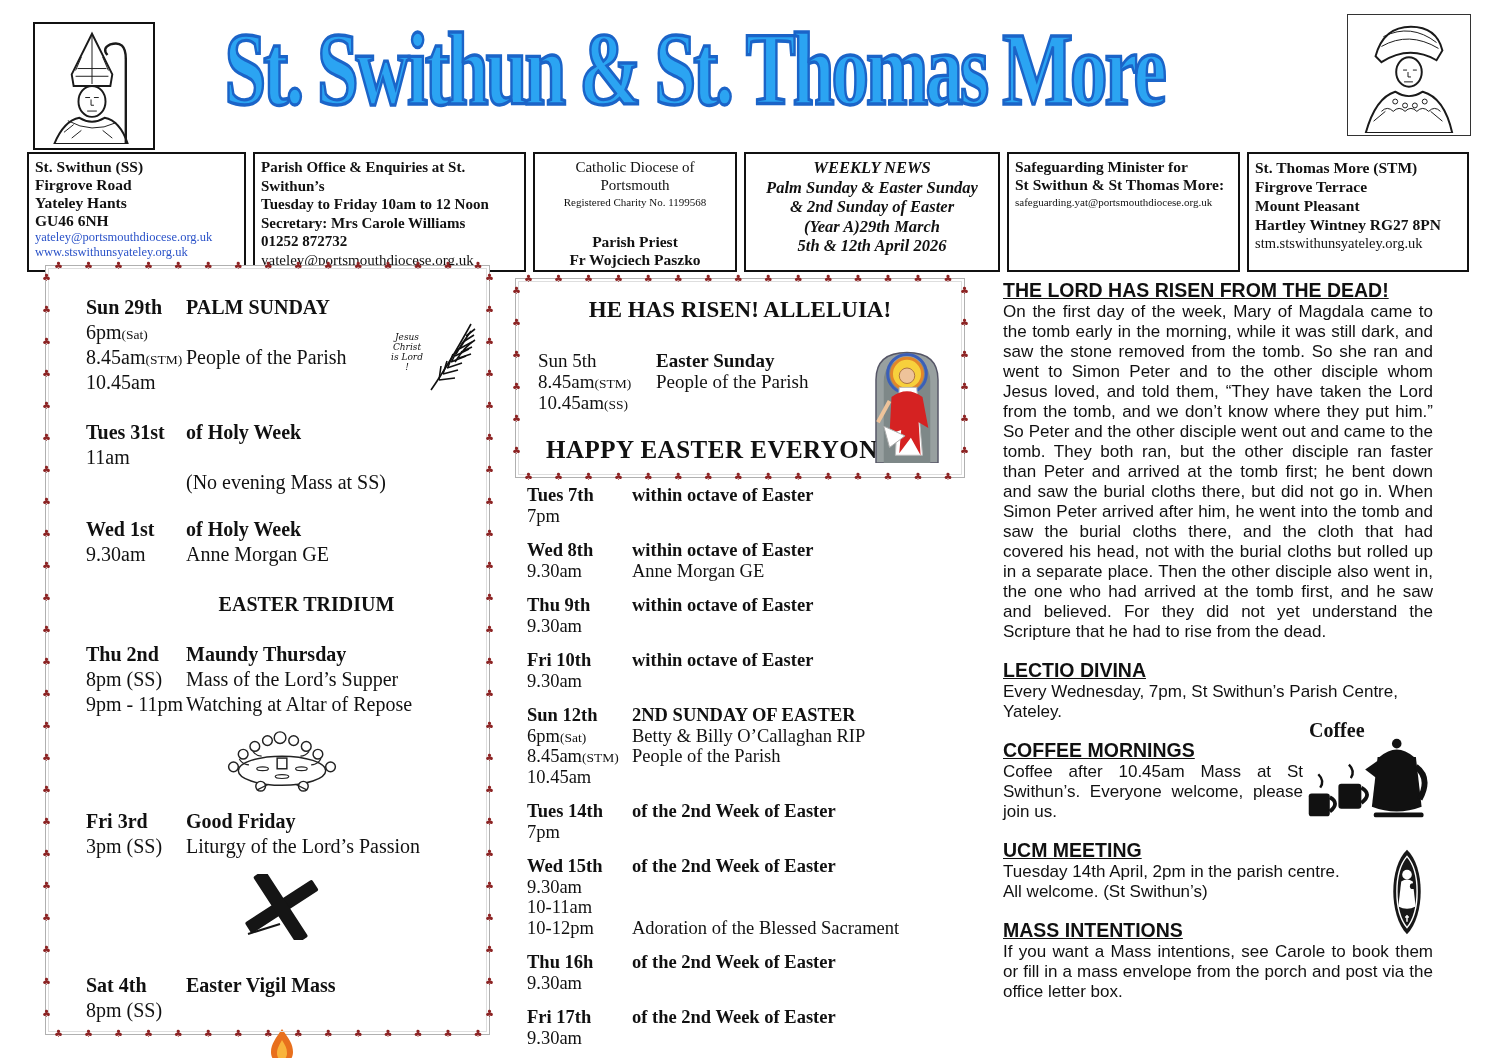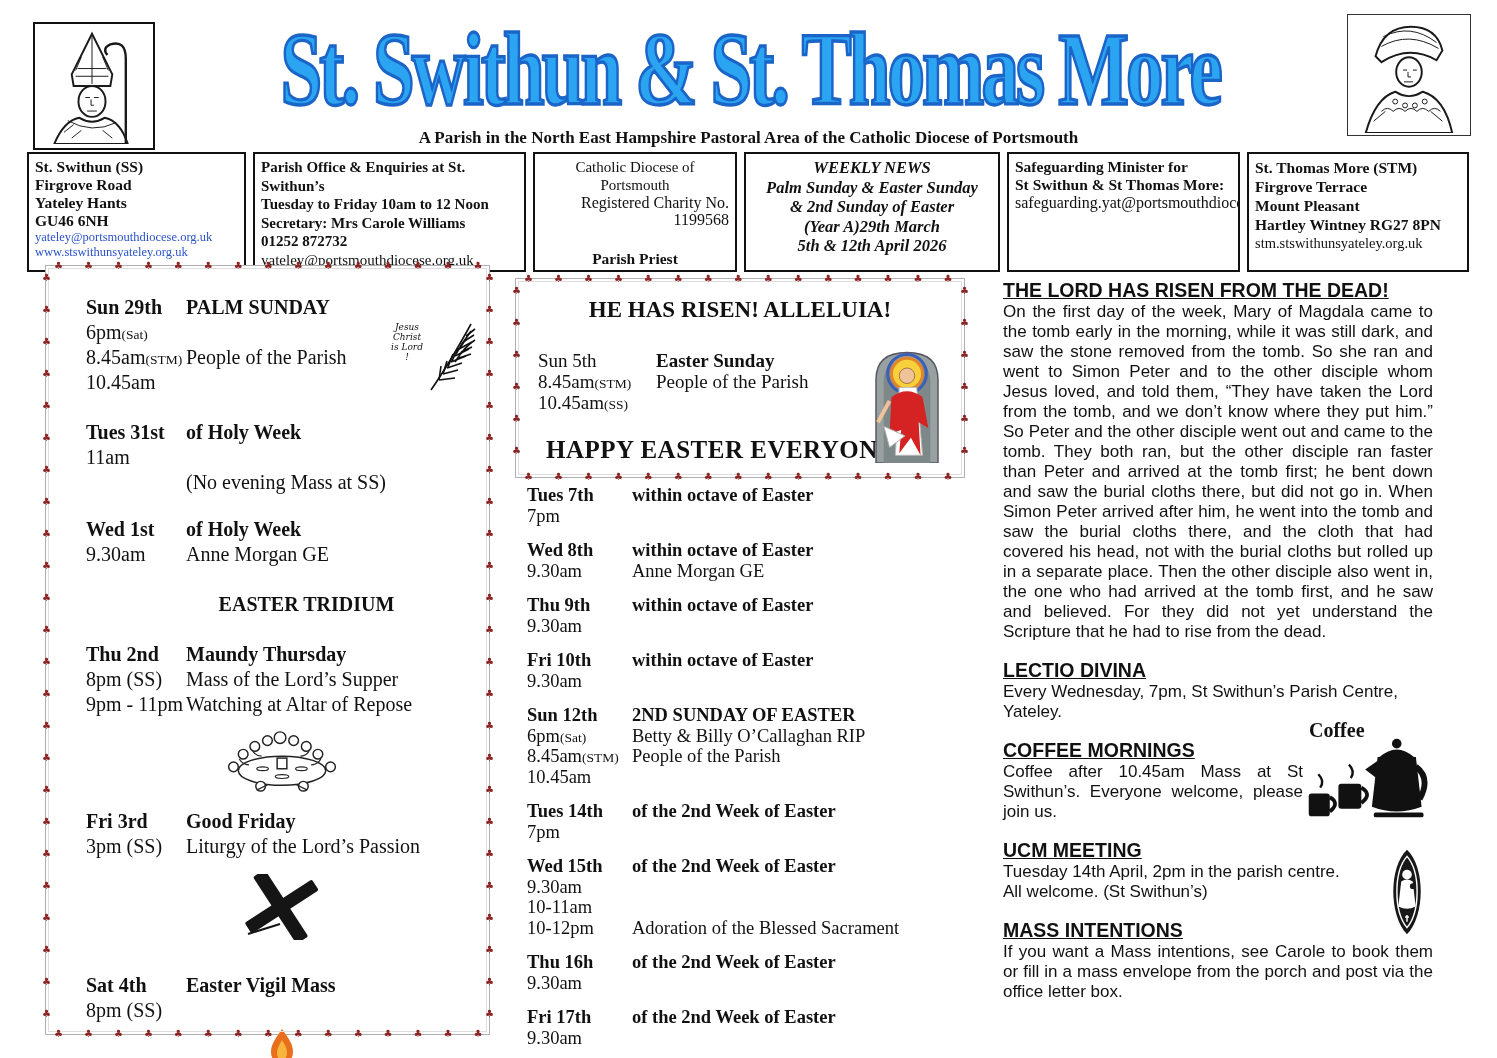--- a/index.html
+++ b/index.html
@@ -4,32 +4,32 @@
 <style>
   html,body{margin:0;padding:0;background:#e8e8e8;}
   .page{position:relative;width:1497px;height:1058px;background:#ffffff;margin:0 auto;overflow:hidden;
         font-family:"Liberation Serif",serif;color:#111;}
 
   
   .portrait{position:absolute;background:#fff;}
   .portrait svg{display:block;}
   .bishop-frame{left:33px;top:22px;width:118px;height:124px;border:2px solid #111;}
   .more-frame{left:1347px;top:14px;width:122px;height:120px;border:1px solid #333;}
-  .title-wrap{position:absolute;left:205px;top:10px;width:1090px;text-align:center;}
+  .title-wrap{position:absolute;left:205px;top:10px;width:1090px;text-align:left;}
   .main-title{display:inline-block;font-weight:bold;font-size:78px;letter-spacing:-3px;white-space:nowrap;
         color:#2ba4f2;-webkit-text-stroke:2.5px #1b64c8;transform:scale(.96,1.32);transform-origin:center top;}
   .subtitle{position:absolute;left:0;top:128px;width:1497px;text-align:center;font-weight:bold;font-size:17px;}
 
   
   .info-row{position:absolute;left:27px;top:152px;display:grid;
         grid-template-columns:219px 273px 204px 256px 233px 222px;column-gap:7px;}
   .ibox{border:2px solid #111;height:108px;padding:4px 6px;font-size:15.5px;line-height:18px;overflow:hidden;}
   .ib-b{font-weight:bold;}
   .ib-link{color:#2a52c8;font-size:12.5px;line-height:15px;}
-  .ib-sm{font-size:16px;line-height:17px;text-align:right;}
+  .ib-sm{font-size:11px;line-height:17px;}
   .ibox.center{text-align:center;}
   .weekly{font-style:italic;font-weight:bold;font-size:16.5px;line-height:19.5px;}
 
   
   .deco{position:absolute;border:1px solid #b0b0b0;outline:1px solid #dedede;outline-offset:-4px;background:#fff;}
   .bs{position:absolute;color:#8d2424;font-size:10px;font-family:"DejaVu Sans",sans-serif;
       letter-spacing:21px;overflow:hidden;pointer-events:none;}
   .bs-t{top:-6px;left:8px;right:4px;height:12px;line-height:12px;}
   .bs-b{bottom:-6px;left:8px;right:4px;height:12px;line-height:12px;}
   .bs-l{left:-6px;top:6px;bottom:4px;width:12px;writing-mode:vertical-rl;line-height:12px;}
@@ -41,21 +41,21 @@
   .row .c1{white-space:nowrap;}
   .ts{font-size:13.5px;}
   .row.center{display:block;text-align:center;padding-left:50px;}
   .row.db .c2{font-weight:bold;}
 
   .left-box{left:45px;top:265px;width:445px;height:770px;padding:22px 12px 0 40px;box-sizing:border-box;}
   .left-box .row{font-size:20px;line-height:22px;}
   .left-box .row.gap{margin-top:25px;}
   .palm-wrap{position:absolute;top:52px;right:12px;display:flex;align-items:flex-start;}
   .palm-caption{width:36px;font-size:9px;line-height:10px;font-style:italic;text-align:center;
-        font-family:"DejaVu Serif",serif;margin-top:4px;}
+        font-family:"DejaVu Serif",serif;margin-top:14px;}
   .img-center{text-align:center;}
 
   .mid-box{left:515px;top:278px;width:450px;height:200px;padding:18px 12px 0 22px;box-sizing:border-box;}
   .mid-heading{text-align:center;font-weight:bold;font-size:23px;padding-right:10px;}
   .mid-box .row{grid-template-columns:118px 1fr;font-size:19px;line-height:19px;margin-top:0;}
   .mid-rows{margin-top:28px;width:330px;}
   .mid-footer{font-weight:bold;font-size:25px;margin-top:22px;margin-left:8px;letter-spacing:.5px;}
   .jesus-img{position:absolute;top:58px;right:20px;}
 
   .mid-sched{position:absolute;left:515px;top:486px;width:455px;padding-left:12px;box-sizing:border-box;}
@@ -95,21 +95,20 @@
       <g fill="none" stroke="#1a1a1a" stroke-width="2.5">
         <path d="M94 124 V36"></path>
         <path d="M94 36 Q94 16 78 21 Q69 25 75 32"></path>
       </g>
     </svg>
   </div>
 
   <div class="title-wrap">
     <span class="main-title" style="color: rgb(43, 164, 242);">St. Swithun &amp; St. Thomas More</span>
   </div>
-  <div class="subtitle">A Parish in the North East Hampshire Pastoral Area of the Catholic Diocese of Portsmouth</div>
 
   <div class="portrait more-frame">
     <svg width="120" height="118" viewBox="0 0 122 120">
       <g fill="#fff" stroke="#1a1a1a" stroke-width="2">
         <path d="M28 42 Q36 12 64 12 Q90 12 96 36 L90 46 Q62 30 34 48 Z"></path>
         <ellipse cx="62" cy="58" rx="13" ry="15"></ellipse>
         <path d="M18 120 Q28 84 48 78 Q62 87 76 78 Q98 84 106 120 Z"></path>
       </g>
       <g fill="none" stroke="#1a1a1a" stroke-width="1">
         <path d="M36 22 q28 -14 54 6 M34 32 q28 -16 58 2"></path>

